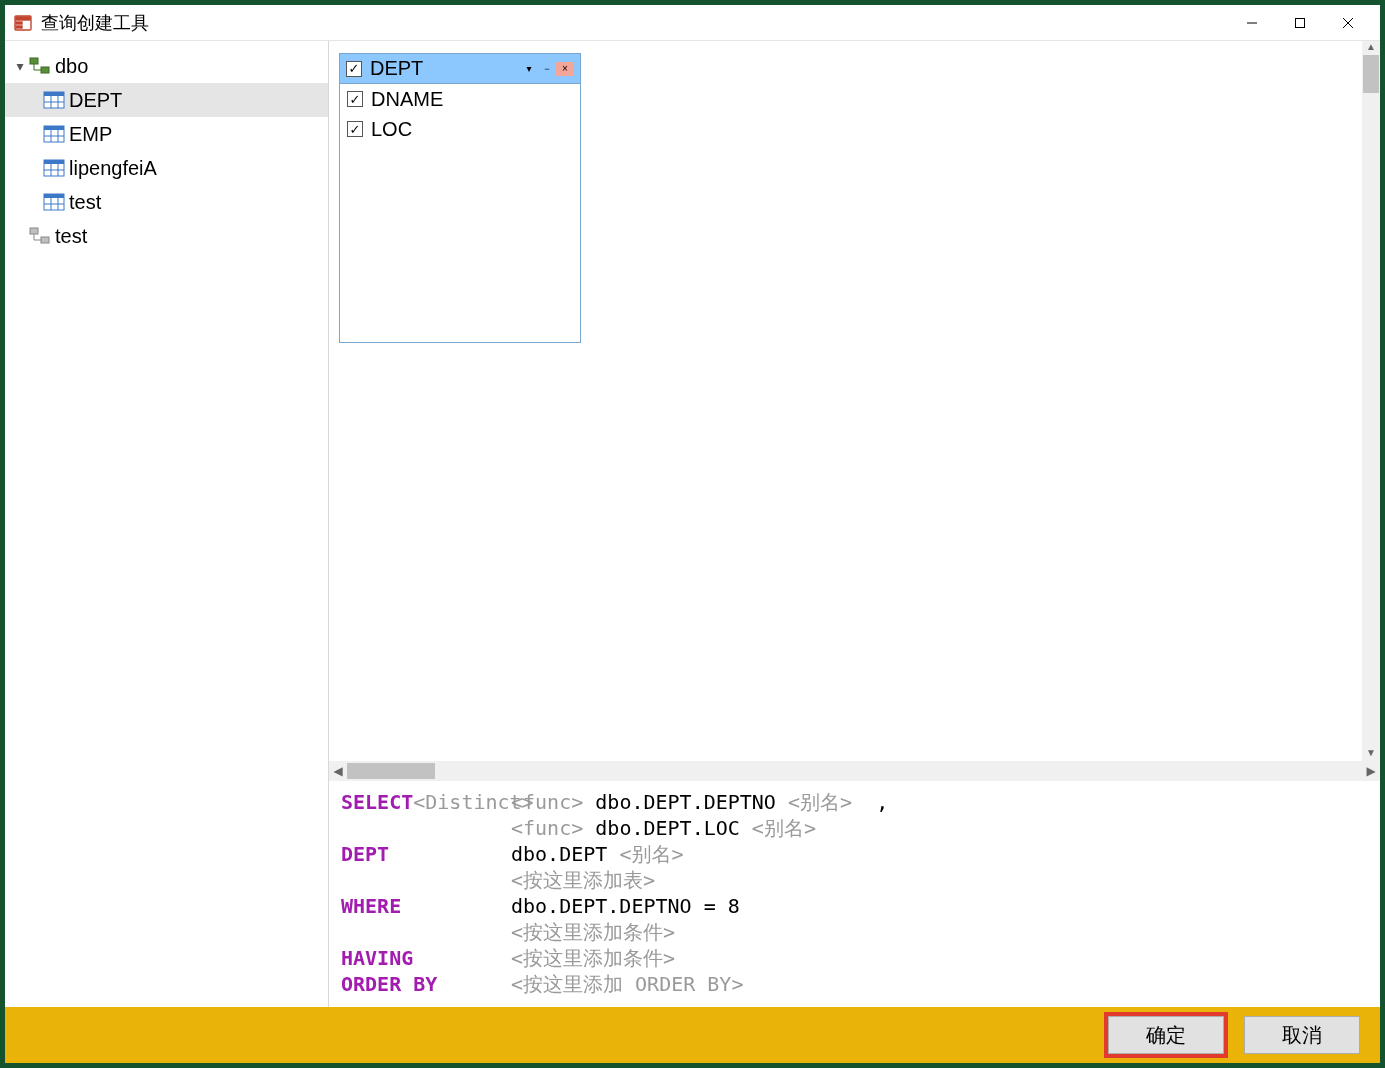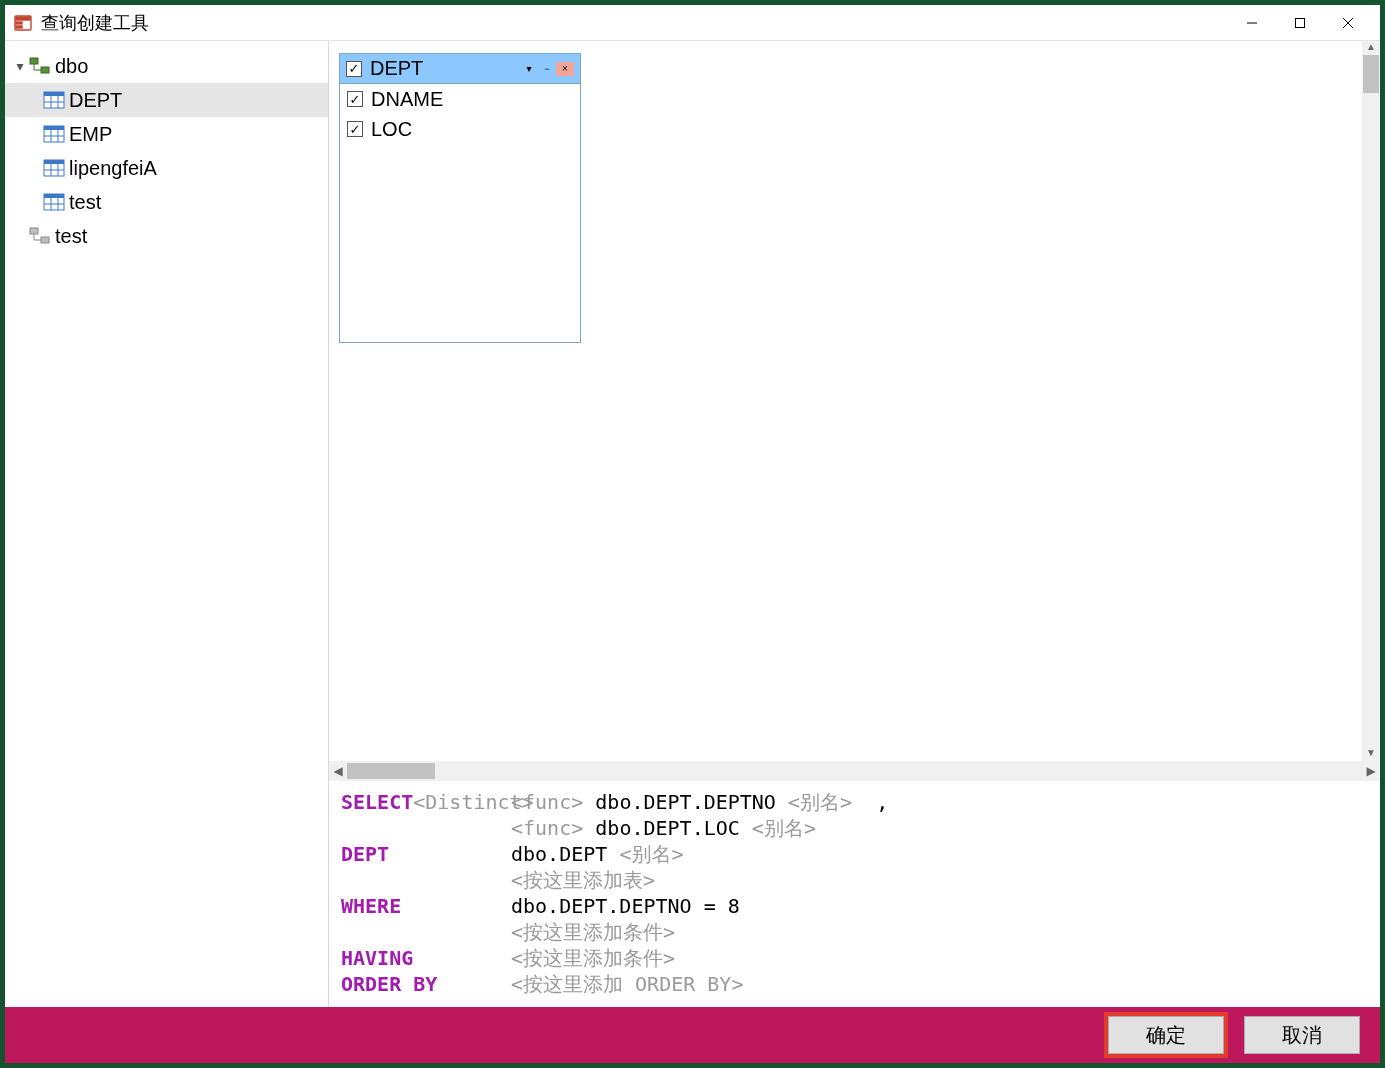--- a/index.html
+++ b/index.html
@@ -44,21 +44,21 @@
   .hscroll { height:20px; background:#f0f0f0; position:relative; display:flex; align-items:center; }
   .hscroll .arrow { width:18px; text-align:center; color:#666; font-size:12px; }
   .hscroll .track { flex:1; height:100%; position:relative; }
   .hscroll .track .thumb { position:absolute; left:0; top:2px; bottom:2px; width:88px; background:#c2c2c2; }
   .sql-pane { flex:0 0 auto; padding:8px 0 10px 12px; font-family: Consolas, monospace; font-size:20px; line-height:26px; background:#fff; }
   .kw { color:#a21caf; font-weight:bold; }
   .hint { color:#9a9a9a; }
   .sql-row { display:flex; }
   .sql-kw-col { width:170px; flex:0 0 170px; }
   .sql-body { flex:1; }
-  .footer { height:56px; background:#be185d; display:flex; align-items:center; justify-content:flex-end; padding:0 20px; gap:20px; }
+  .footer { height:56px; background:#eab308; display:flex; align-items:center; justify-content:flex-end; padding:0 20px; gap:20px; }
   .btn { min-width:116px; height:38px; background:#e1e1e1; border:1px solid #adadad; display:flex; align-items:center; justify-content:center; font-size:20px; cursor:default; }
   .btn.primary-frame { box-shadow: 0 0 0 4px #e23b2e; }
   svg { display:block; }
   
   .app-icon rect { fill:#fff; stroke:#c24530; stroke-width:1.4; }
   .app-icon .row { fill:#c24530; }
 </style>
 </head>
 <body>
 

